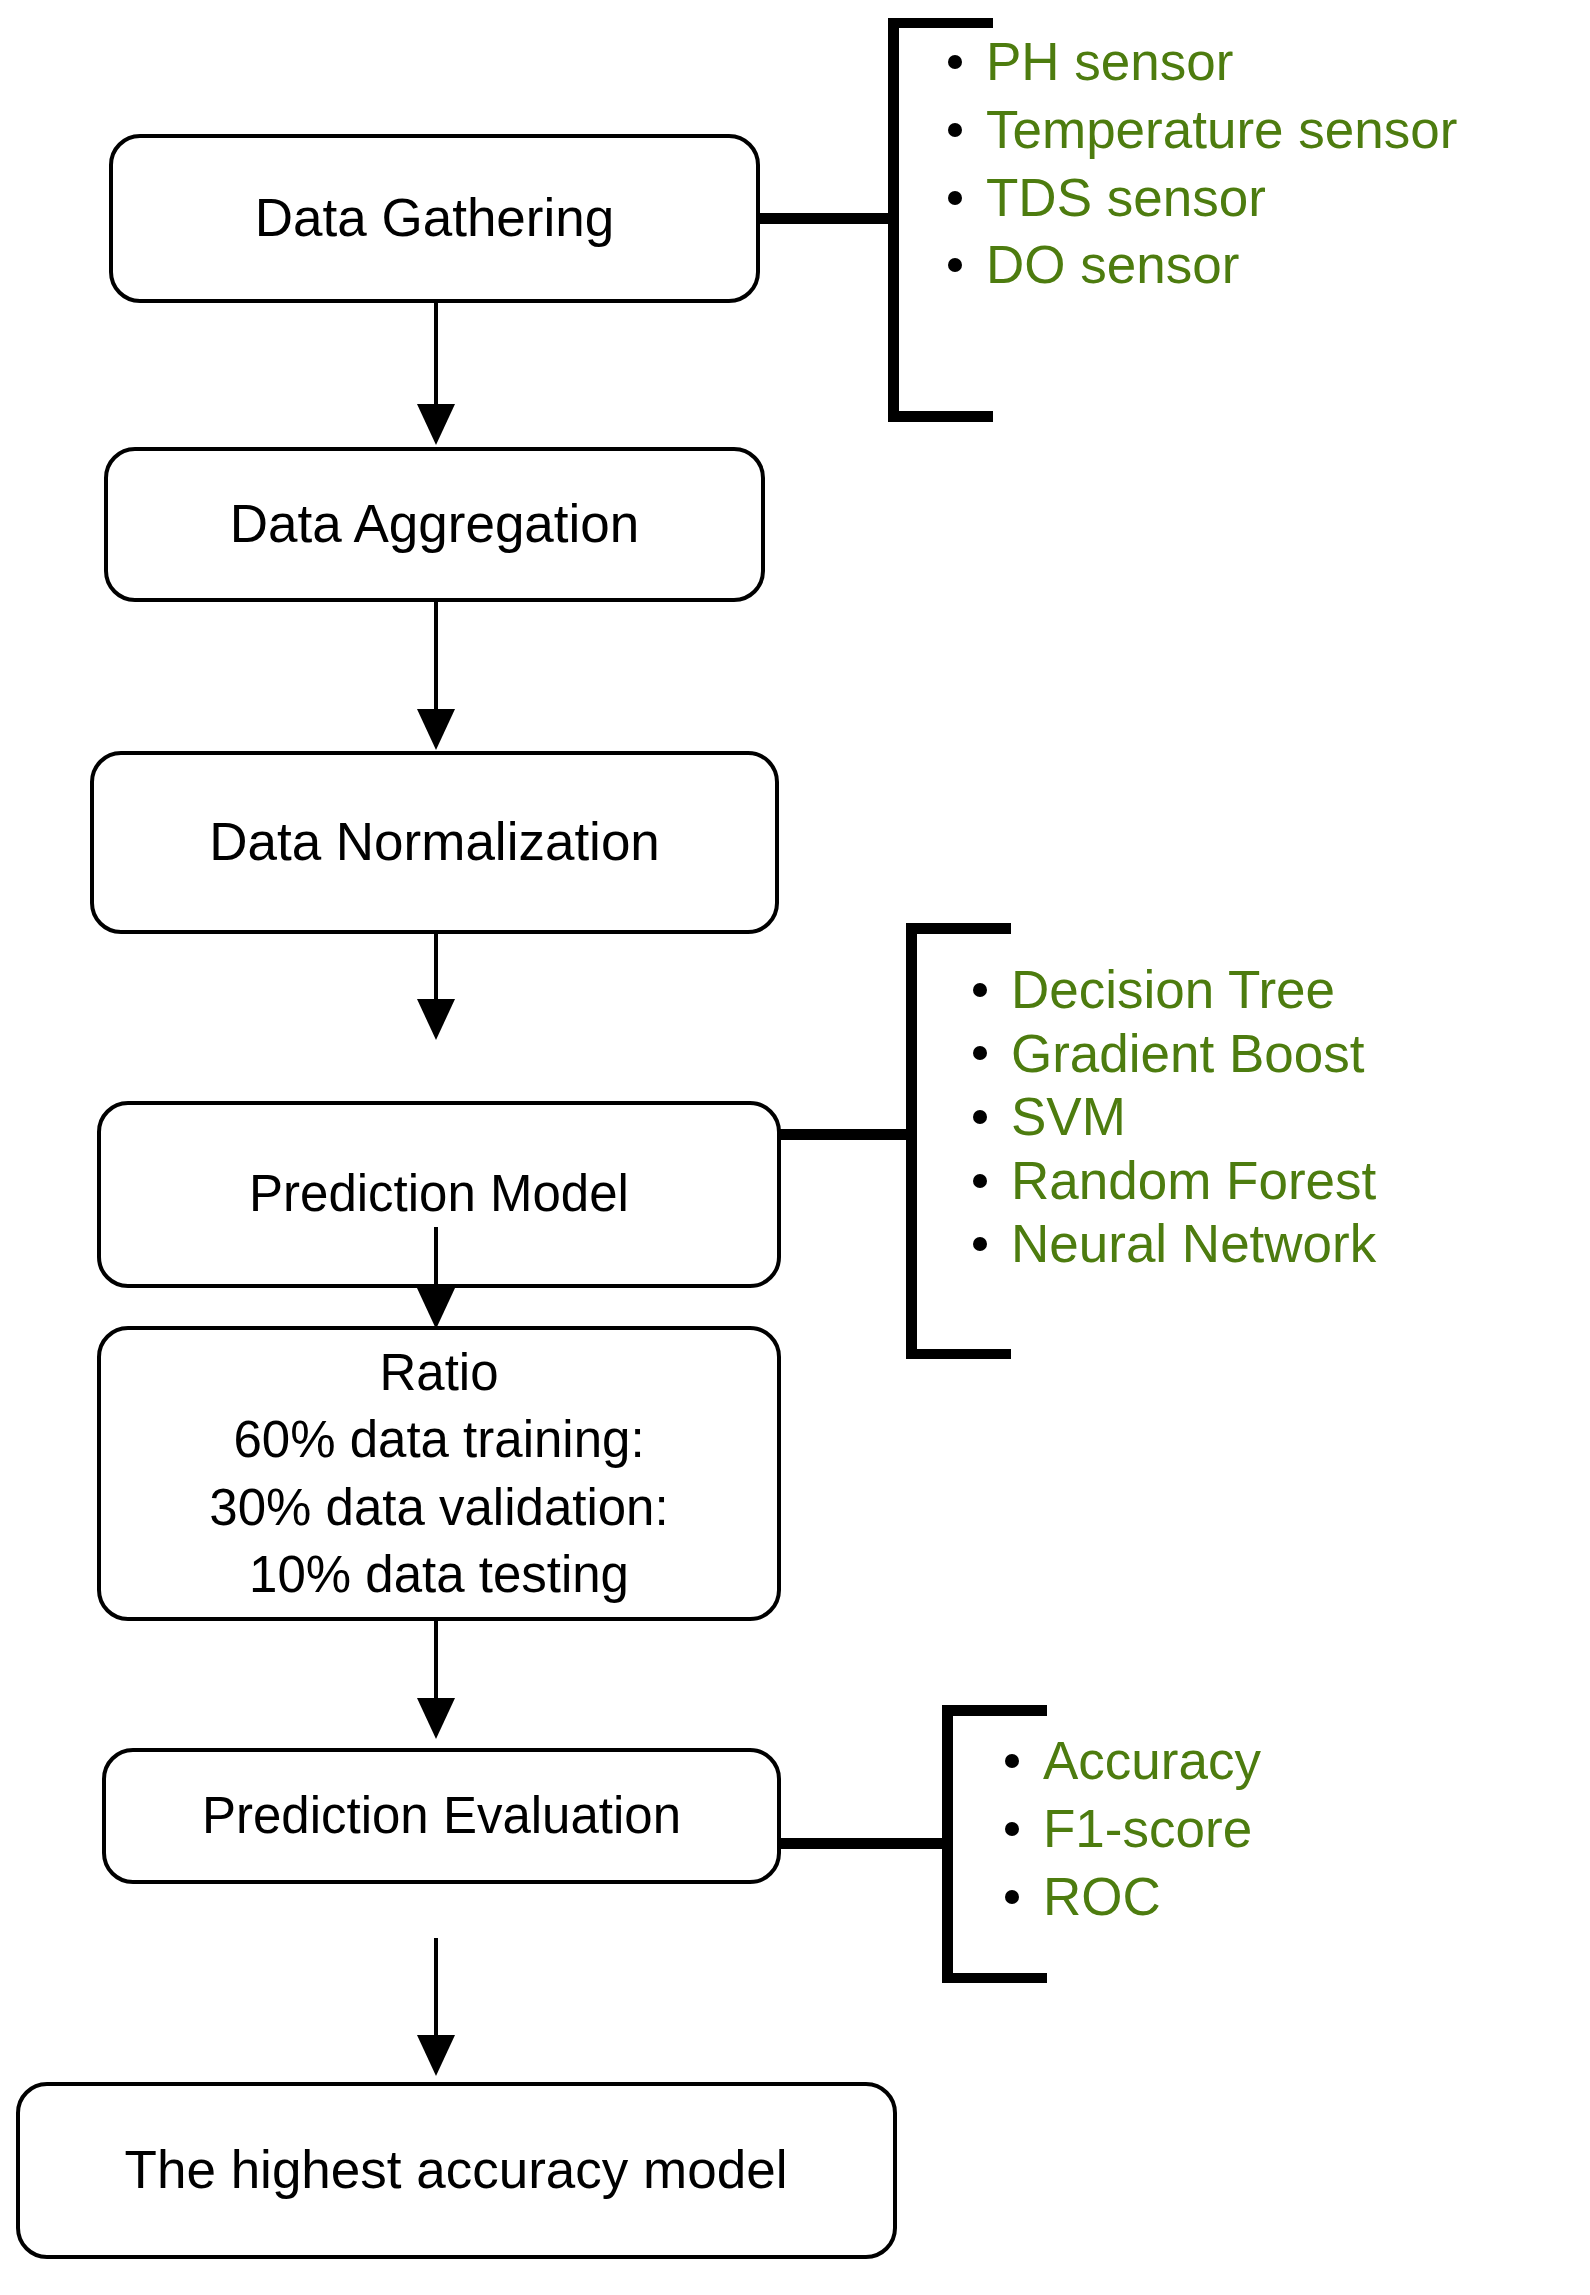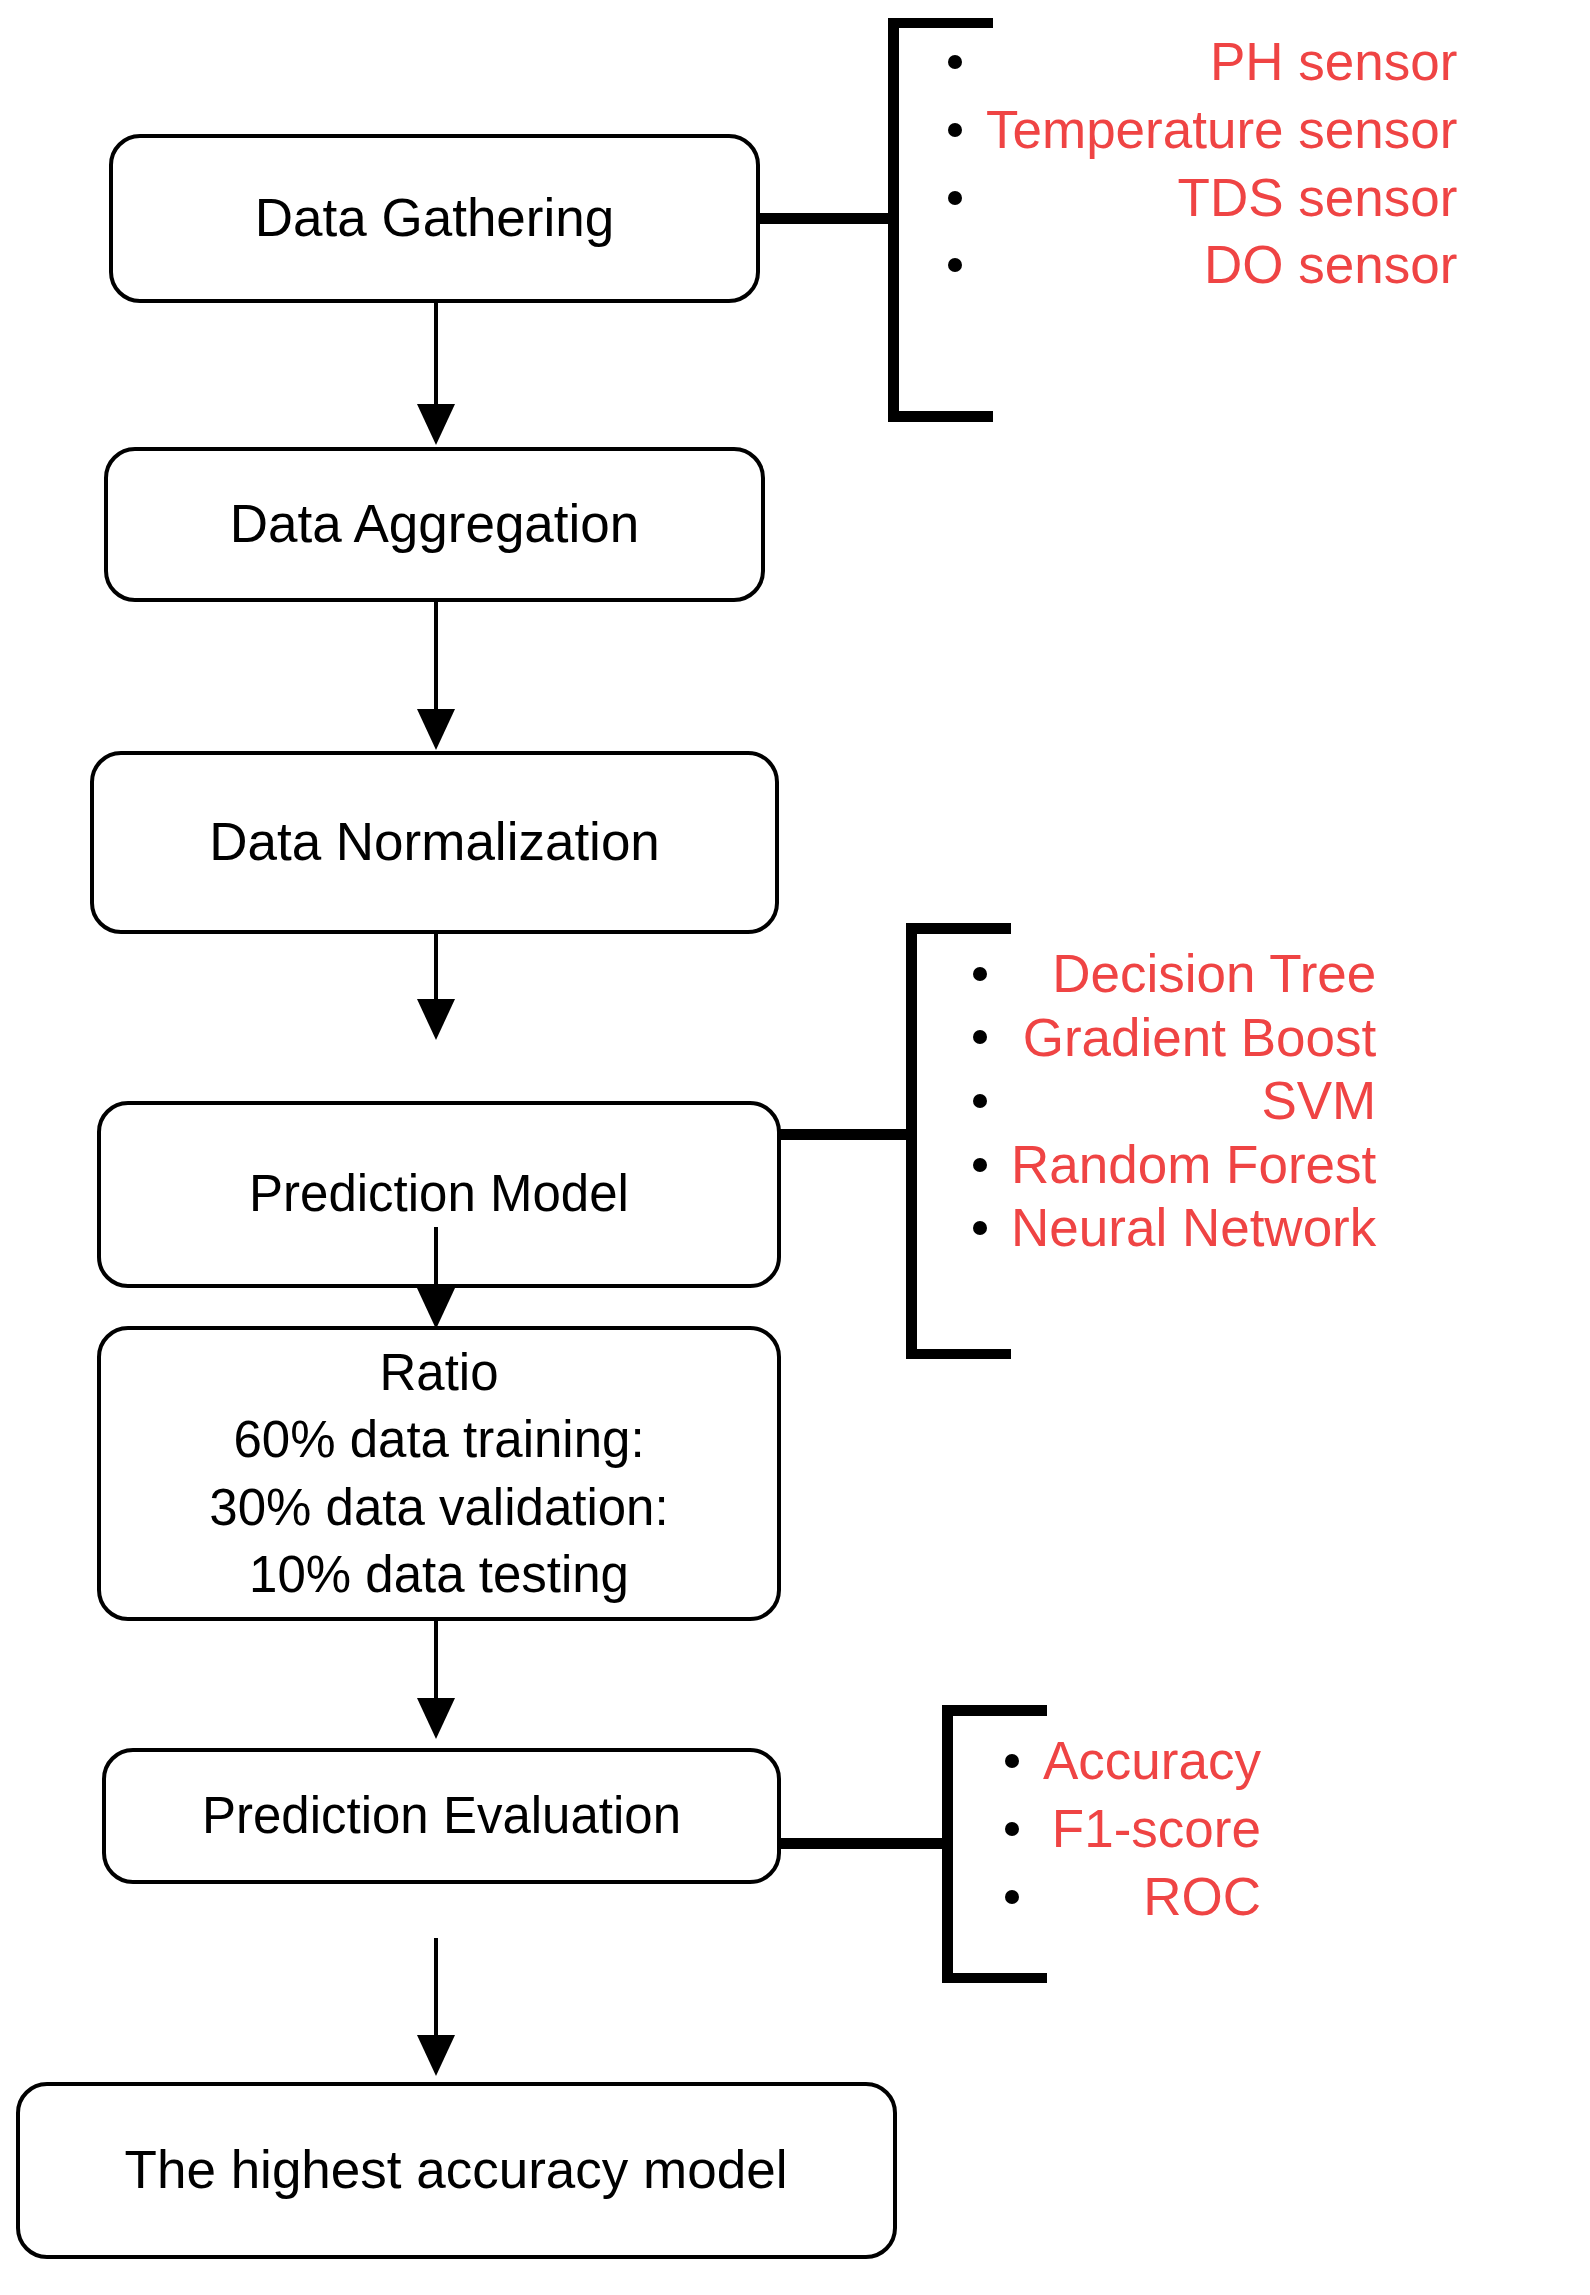--- a/index.html
+++ b/index.html
@@ -84,41 +84,40 @@
     height: 10.5px;
     background: #000000;
   }
 
   
   .bullet-list {
     position: absolute;
     margin: 0;
     padding: 0;
     list-style: none;
-    color: #ef4444;
+    color: #4d7c0f;
     font-family: "Liberation Sans", sans-serif;
-    text-align: right;
   }
   .bullet-list li {
     position: relative;
     padding-left: 44px;
     white-space: nowrap;
   }
   .bullet-list li .dot {
     position: absolute;
     left: 5.6px;
     top: 50%;
     transform: translateY(-50%);
     width: 14px;
     height: 14px;
     border-radius: 50%;
     background: #000000;
   }
   .list-sensors { font-size: 53px; line-height: 1.28; }
-  .list-models  { font-size: 53px; line-height: 1.20; }
+  .list-models  { font-size: 53px; line-height: 1.20; margin-top: 16px; }
   .list-metrics { font-size: 53px; line-height: 1.28; }
 </style>
 </head>
 <body>
 
 <div id="canvas">
 
   <div class="node node-lg" style="left:109px; top:134px; width:651px; height:169px;">
     <span class="node-label">Data Gathering</span>
   </div>

